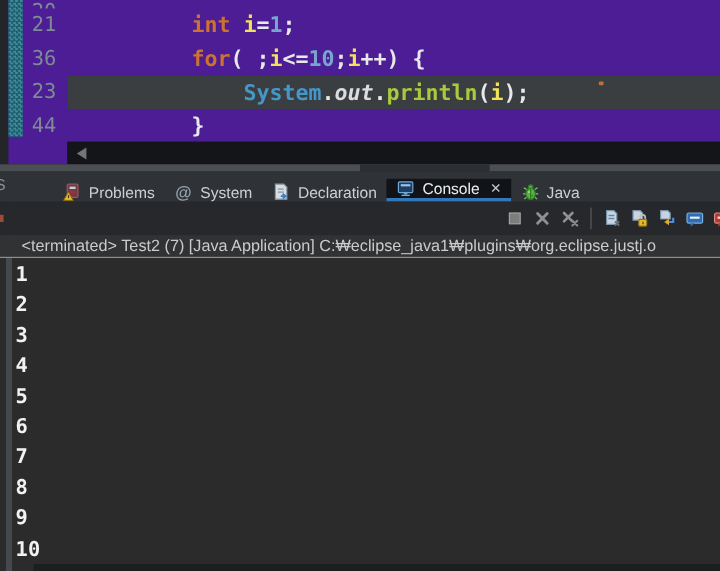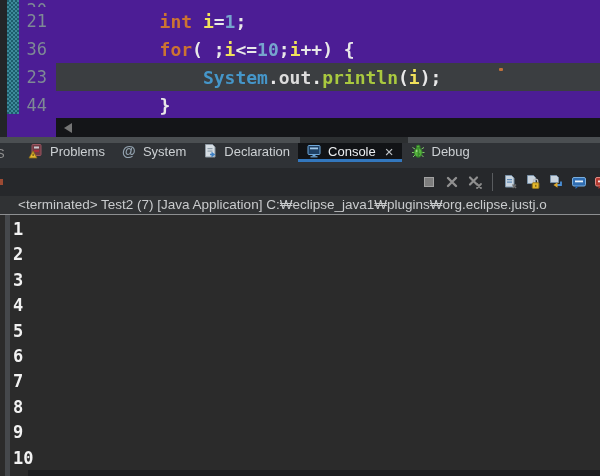--- a/index.html
+++ b/index.html
@@ -13,36 +13,36 @@
     background:repeating-conic-gradient(#3d8a9b 0% 25%, #1d5d6b 0% 50%);background-size:4px 4px;}
   #editor-lines{position:absolute;left:0;top:0;width:600px;}
   .code-row{display:flex;height:28px;align-items:center;}
   .code-row.sliver{height:7px;overflow:hidden;align-items:flex-start;}
   .gutter-cell{width:56px;flex:0 0 56px;text-align:right;padding-right:9px;
     font-family:"DejaVu Sans Mono",monospace;font-size:17px;color:#7e8a95;}
   .sliver .gutter-cell span{display:inline-block;margin-top:-15px;}
   .code-cell{flex:1;height:100%;display:flex;align-items:center;white-space:pre;
     font-family:"DejaVu Sans Mono",monospace;font-size:18px;font-weight:bold;padding-left:6px;}
   .code-row.hl .code-cell{background:#3b3e41;}
-  .tok-fld{}
+  .tok-fld{font-style:italic;}
   #occurrence-dot{position:absolute;left:499px;top:68px;width:4px;height:3px;background:#c0703a;border-radius:1px;z-index:4;}
   #hscroll{position:absolute;left:56px;right:0;top:118px;height:19px;background:#141518;}
   #hscroll-arrow{position:absolute;left:8px;top:4.5px;width:0;height:0;
     border-top:5px solid transparent;border-bottom:5px solid transparent;border-right:8px solid #757575;}
 
   
   #sash{position:absolute;left:0;top:137px;width:600px;height:6px;background:#4b4f52;}
   #sash-seg{position:absolute;left:300px;top:0;width:108px;height:6px;background:#2c2f31;}
 
   
   #bottom{position:absolute;left:0;top:143px;width:600px;height:333px;background:#2b2b2b;}
   #panel-left-strip{position:absolute;left:5px;top:25px;width:5px;height:308px;background:#45484c;z-index:1;}
 
   #tabbar{position:absolute;left:0;top:0;width:600px;height:25px;background:#2f3236;
-    display:flex;align-items:flex-start;padding-left:20px;z-index:2;}
+    display:flex;align-items:flex-end;padding-left:44px;z-index:2;}
   .tab{display:flex;align-items:center;gap:6px;padding:0 8px;color:#ccd0d3;font-size:13px;cursor:default;}
   .tab.active{background:#111316;border-bottom:3px solid #3377bd;color:#eceef0;padding-bottom:0;}
   .tab .tab-close{color:#c2c6c9;font-size:15px;margin-left:3px;line-height:1;}
   .tab-icon{display:inline-flex;width:16px;height:16px;align-items:center;justify-content:center;}
   .at-glyph{color:#93a3b0;font-weight:bold;font-size:14px;font-family:"Liberation Sans",sans-serif;}
 
   #toolbar{position:absolute;left:0;top:25px;width:600px;height:28px;background:#26282b;z-index:2;}
   #toolbar-icons{position:absolute;right:-10px;top:5px;display:flex;gap:7px;align-items:center;}
   .tb-icon{width:16px;height:16px;flex:0 0 16px;}
   .tb-sep{width:1px;height:18px;background:#595c5f;margin:0 2px;flex:0 0 1px;}
@@ -146,21 +146,21 @@
         <span class="tab-icon">
           <svg width="16" height="16" viewBox="0 0 16 16">
             <path d="M5 6 L2.5 4.5 M4.8 9.5 H2 M5 12 L3 14 M11.5 6 L14 4.5 M11.7 9.5 H14.5 M11.5 12 L13.5 14" stroke="#7ec96a" stroke-width="1"></path>
             <circle cx="8.2" cy="4" r="1.9" fill="#57b33e" stroke="#2f7a28"></circle>
             <ellipse cx="8.2" cy="9.5" rx="3.9" ry="4.7" fill="#57b33e" stroke="#2f7a28"></ellipse>
             <path d="M8.2 5.5 V14" stroke="#2f7a28"></path>
             <circle cx="6.8" cy="8" r="0.7" fill="#d8f3c9"></circle>
             <circle cx="9.6" cy="11" r="0.7" fill="#2f7a28"></circle>
           </svg>
         </span>
-        <span>Debug</span>
+        <span>Java</span>
       </div>
     </div>
   <div id="toolbar">
     <div id="toolbar-icons">
         <div class="tb-icon"><svg width="16" height="16" viewBox="0 0 16 16">
             <rect x="3.5" y="3.5" width="9" height="9" fill="#7d7d7d" stroke="#a2a2a2"></rect>
           </svg></div>
         <div class="tb-icon"><svg width="16" height="16" viewBox="0 0 16 16">
             <path d="M4 4 L12 12 M12 4 L4 12" stroke="#909090" stroke-width="2.4" stroke-linecap="round"></path>
           </svg></div>

